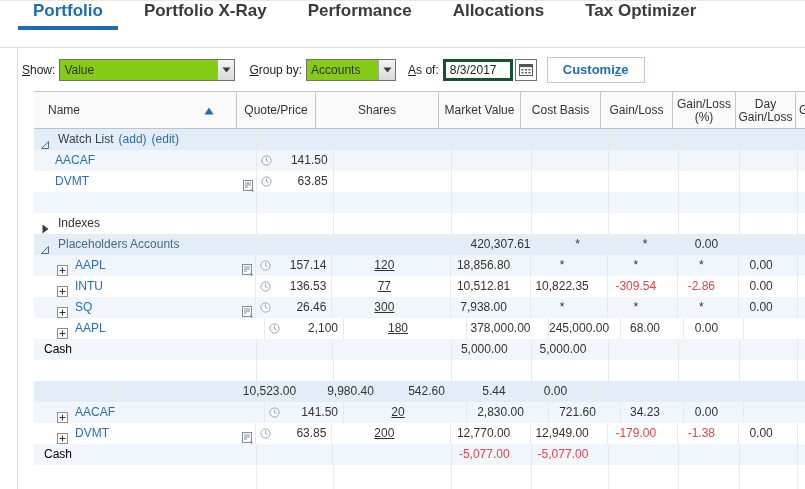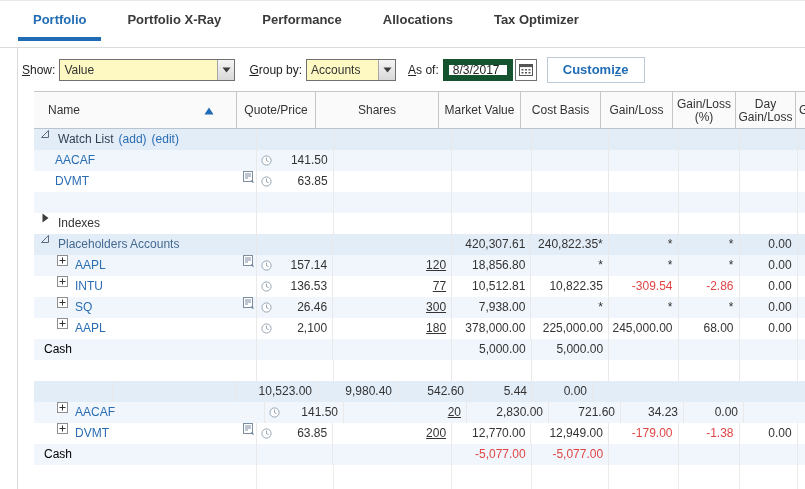--- a/index.html
+++ b/index.html
@@ -10,77 +10,77 @@
     font-size:12px; color:#333;
   }
   
   .tabbar {
     height:48px; position:relative;
     border-top:1px solid #e9e9e9;
     border-bottom:1px solid #dcdcdc;
     display:flex; align-items:flex-start;
   }
   .tab {
-    position:relative; margin-top:11px; margin-right:41px;
-    font-size:13px; font-weight:600; color:#3a3a3a; cursor:pointer;
+    position:relative; margin-right:41px;
+    font-size:17px; font-weight:600; color:#3a3a3a; cursor:pointer;
     white-space:nowrap;
   }
   .tab:first-child { margin-left:33px; }
   .tab.active { color:#1f6cb4; }
   .tab.active::after {
     content:""; position:absolute; left:-15px; right:-15px;
     top:25px; height:4px; background:#1f6cb4;
   }
   
   .main { margin-left:17px; border-left:1px solid #d9d9d9; height:441px; }
   
   .toolbar {
     height:43px; display:flex; align-items:center; padding-left:4px;
   }
   .tb-label { color:#222; margin-right:4px; white-space:nowrap; }
   .tb-label .u { text-decoration:underline; }
   .win-select {
     display:flex; align-items:stretch; border:1px solid #707070;
-    background:#fef9c3; height:22px; cursor:pointer;
+    background:#84cc16; height:22px; cursor:pointer;
   }
   .win-select .val { flex:1; padding:3px 4px 0 4px; overflow:hidden; white-space:nowrap; }
   .dd-btn {
     width:17px; border-left:1px solid #a6a6a6;
     background:linear-gradient(#f5f5f5,#d9d9d9);
     display:flex; align-items:center; justify-content:center;
   }
   .sel-show { width:176px; margin-right:14px; }
   .sel-group { width:90px; margin-right:12px; }
   .date-input {
-    width:70px; height:22px; border:6px solid #14532d; padding:0 4px;
+    width:70px; height:22px; border:3px solid #14532d; padding:0 4px;
     font:12px "Liberation Sans",sans-serif; color:#222; margin-right:2px;
   }
   .cal-btn {
     width:22px; height:22px; border:1px solid #707070; background:#fff;
     display:flex; align-items:center; justify-content:center;
     cursor:pointer; margin-right:10px;
   }
   .customize-btn {
     height:26px; padding:0 15px; background:#fff; border:1px solid #bcc9d6;
     color:#1f6cb4; font:600 13px "Liberation Sans",sans-serif; cursor:pointer;
   }
   
   .grid { margin-left:16px; width:772px; overflow:hidden; }
   .grow { display:flex; width:808px; }
   .c { border-right:1px solid #e9e9e9; height:21px; line-height:21px; overflow:hidden; }
-  .c.name { width:231px; display:flex; align-items:flex-start; }
+  .c.name { width:231px; display:flex; align-items:flex-end; }
   .c.qp   { width:79px;  display:flex; align-items:center; }
   .c.sh   { width:123px;text-decoration:underline; }
   .c.mv   { width:82px; }
   .c.cb   { width:80px; }
   .c.gl   { width:72px; }
   .c.glp  { width:63px; }
   .c.dgl  { width:60px; }
   .c.gx   { width:46px; border-right:none; }
-  .num { text-align:right; padding-right:5px; }
+  .num { text-align:center; padding-right:14px; }
   .neg { color:#e04545; }
   
   .ghead { display:flex; width:808px; background:#fafafa; border-top:1px solid #c6c6c6; border-bottom:1px solid #b9c4d0; }
   .h {
     height:38px; border-right:1px solid #c6c6c6; color:#333;
     display:flex; align-items:center; justify-content:center;
     text-align:center; line-height:13px; cursor:pointer; padding-top:1px;
   }
   .h.name { width:203px; justify-content:flex-start; padding-left:14px; }
   .h.qp{width:79px}.h.sh{width:123px}.h.mv{width:82px}.h.cb{width:80px}
@@ -292,21 +292,20 @@
         <span class="tri">
           <svg width="10" height="10" viewBox="0 0 10 10">
               <polygon points="8.5,1.5 8.5,8.5 1.5,8.5" fill="none" stroke="#5a6b7d"></polygon>
             </svg>
         </span>
         <span class="gname">Placeholders Accounts</span>
       </div>
       <div class="c qp"></div>
         <div class="c sh"></div>
       <div class="c mv num">420,307.61</div>
-      <div class="c cb num">240,822.35*</div>
       <div class="c gl num">*</div>
       <div class="c glp num">*</div>
       <div class="c dgl num">0.00</div>
       <div class="c gx"></div>
     </div>
 
     <div class="grow r-a">
       <div class="c name">
         <span class="plusbox">
           <svg width="11" height="11" viewBox="0 0 11 11">
@@ -430,21 +429,20 @@
           <svg width="11" height="11" viewBox="0 0 11 11">
               <circle cx="5.5" cy="5.5" r="4.6" fill="#fff" stroke="#97a5b4"></circle>
               <line x1="5.5" y1="5.7" x2="5.5" y2="2.6" stroke="#97a5b4"></line>
               <line x1="5.5" y1="5.7" x2="7.6" y2="6.6" stroke="#97a5b4"></line>
             </svg>
         </span>
         <span class="qval num">2,100</span>
       </div>
       <div class="c sh num">180</div>
       <div class="c mv num">378,000.00</div>
-      <div class="c cb num">225,000.00</div>
       <div class="c gl num">245,000.00</div>
       <div class="c glp num">68.00</div>
       <div class="c dgl num">0.00</div>
       <div class="c gx"></div>
     </div>
 
     <div class="grow r-a">
       <div class="c name">
           <span class="plain">Cash</span>
         </div>

